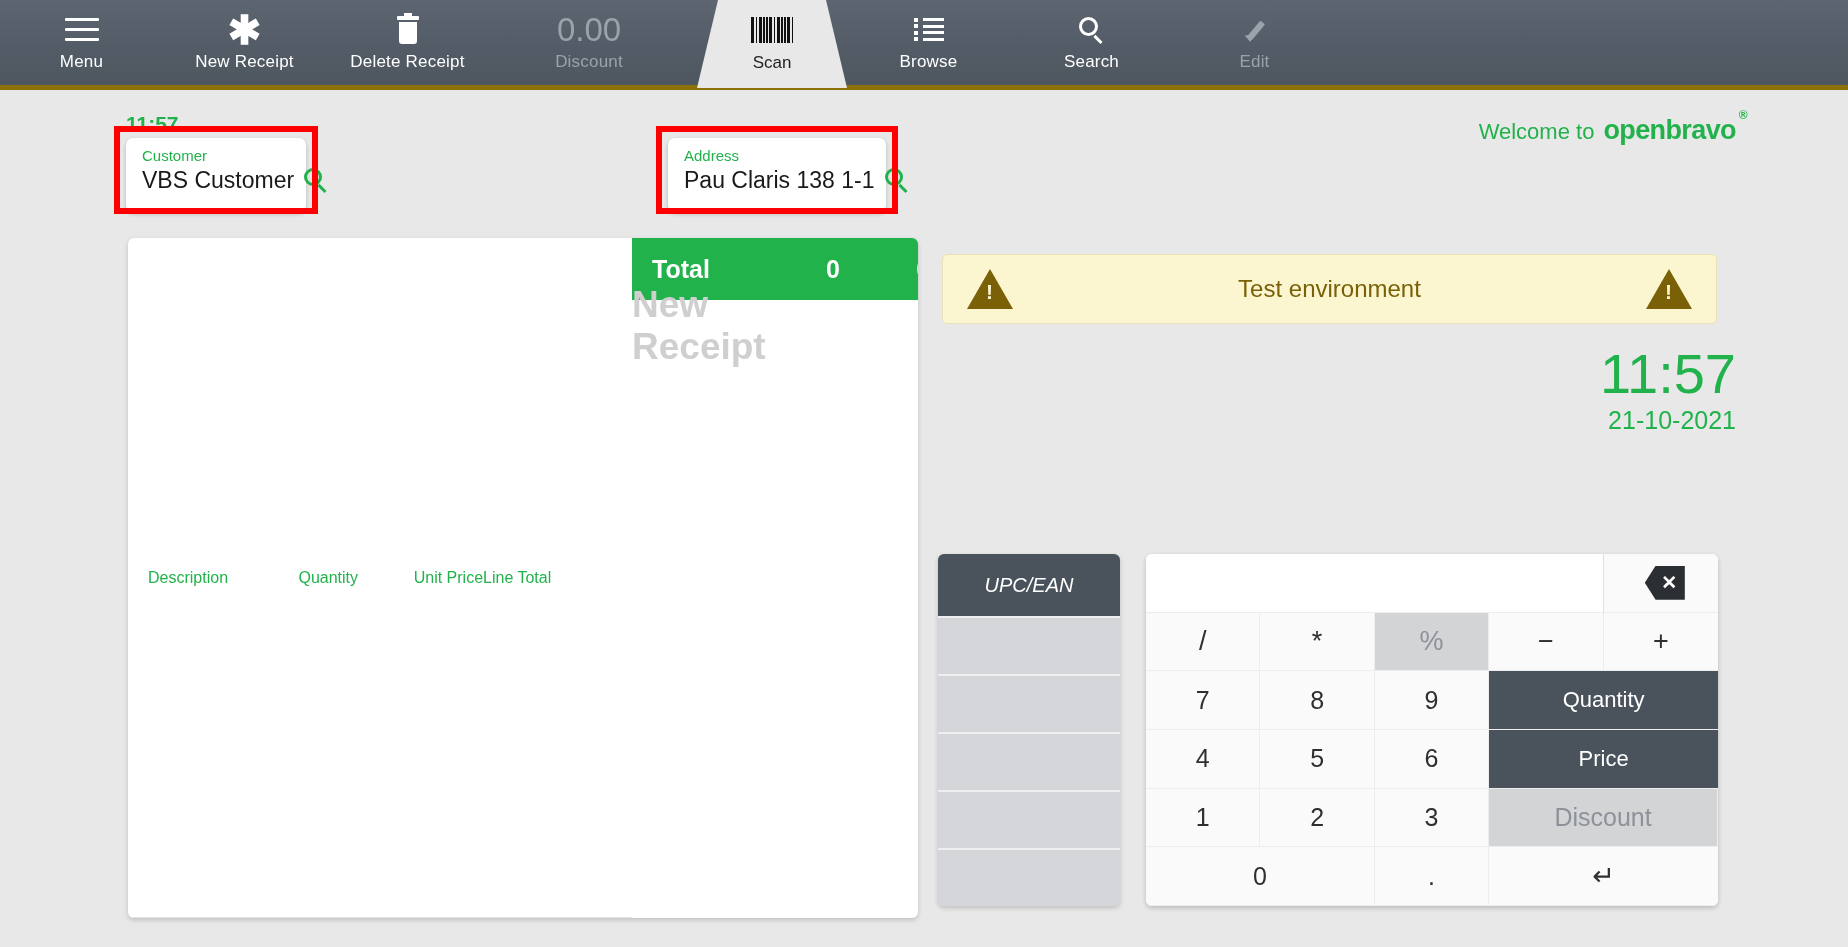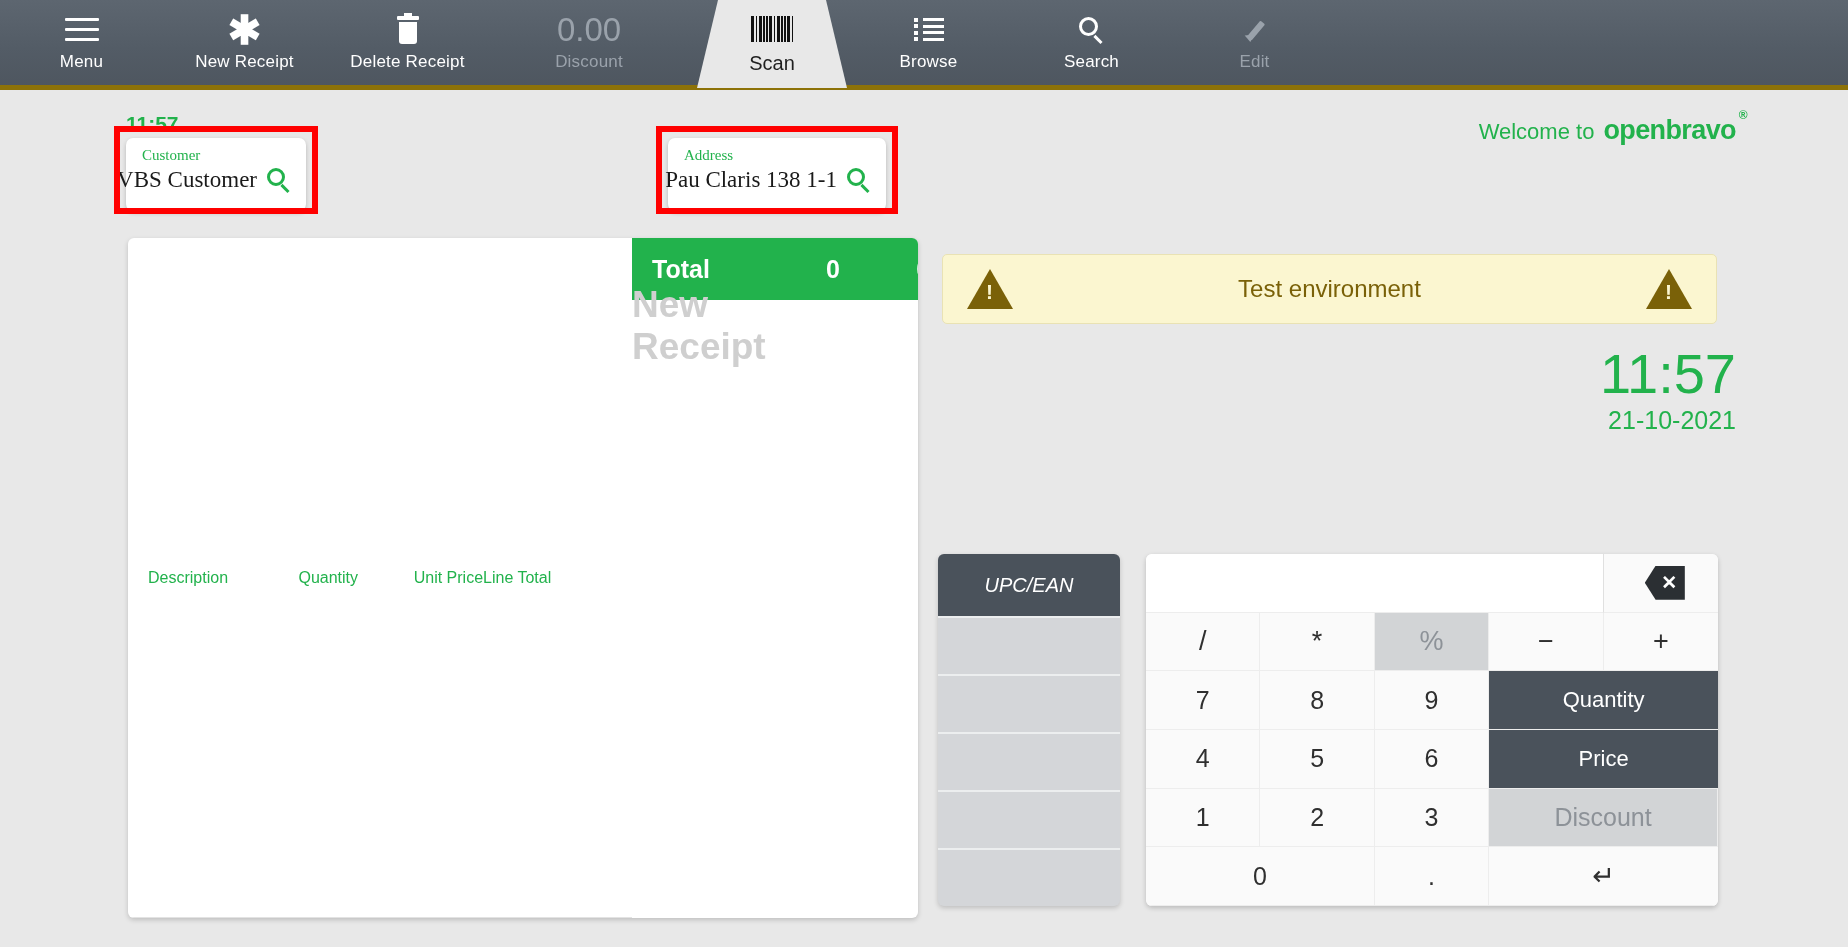--- a/index.html
+++ b/index.html
@@ -67,21 +67,21 @@
     clip-path: polygon(14% 0%, 86% 0%, 100% 100%, 0% 100%);
     border-radius: 12px 12px 0 0;
   }
   .scan-tab .tab-inner {
     position: absolute; inset: 0;
     display: flex; flex-direction: column;
     align-items: center; justify-content: center;
     gap: 8px;
     color: #222;
   }
-  .scan-tab .tb-label { font-size: 20px; color: #1f1f1f; text-align: right; }
+  .scan-tab .tb-label { font-size: 17px; color: #1f1f1f; text-align: right; }
   .ic-barcode { display: flex; align-items: flex-end; gap: 1.5px; height: 26px; }
   .ic-barcode i { display: block; background: #111; height: 26px; }
 
   
   .ic-list { width: 30px; height: 24px; display: flex; flex-direction: column; justify-content: space-between; }
   .ic-list .row { display: flex; align-items: center; gap: 5px; }
   .ic-list .dot { width: 4px; height: 4px; background: currentColor; }
   .ic-list .bar { flex: 1; height: 3px; background: currentColor; }
 
   
@@ -111,24 +111,23 @@
     pointer-events: none;
   }
 
   .field-card {
     position: absolute;
     background: #fff;
     border-radius: 7px;
     box-shadow: 0 2px 4px rgba(0,0,0,.22);
     padding: 9px 14px 18px 16px;
     cursor: pointer;
-    font-family: Liberation Serif, serif;
   }
   .field-label { font-size: 15px; color: #22b24c; margin-bottom: 3px; }
-  .field-row { display: flex; align-items: center; justify-content: flex-end; gap: 10px; }
+  .field-row { display: flex; align-items: center; justify-content: space-between; gap: 10px; }
   .field-value { font-size: 23px; color: #1a1a1a; white-space: nowrap; }
   .mag-green { width: 25px; height: 25px; position: relative; flex: 0 0 auto; color: #22b24c; }
   .mag-green .circ { position: absolute; top: 0; left: 0; width: 18px; height: 18px; border: 3px solid currentColor; border-radius: 50%; }
   .mag-green .stick { position: absolute; bottom: 1px; right: 2px; width: 3px; height: 10px; background: currentColor; transform: rotate(-45deg); transform-origin: bottom; }
 
   
   .receipt {
     position: absolute; left: 128px; top: 148px;
     width: 790px; height: 680px;
     background: #fff;

